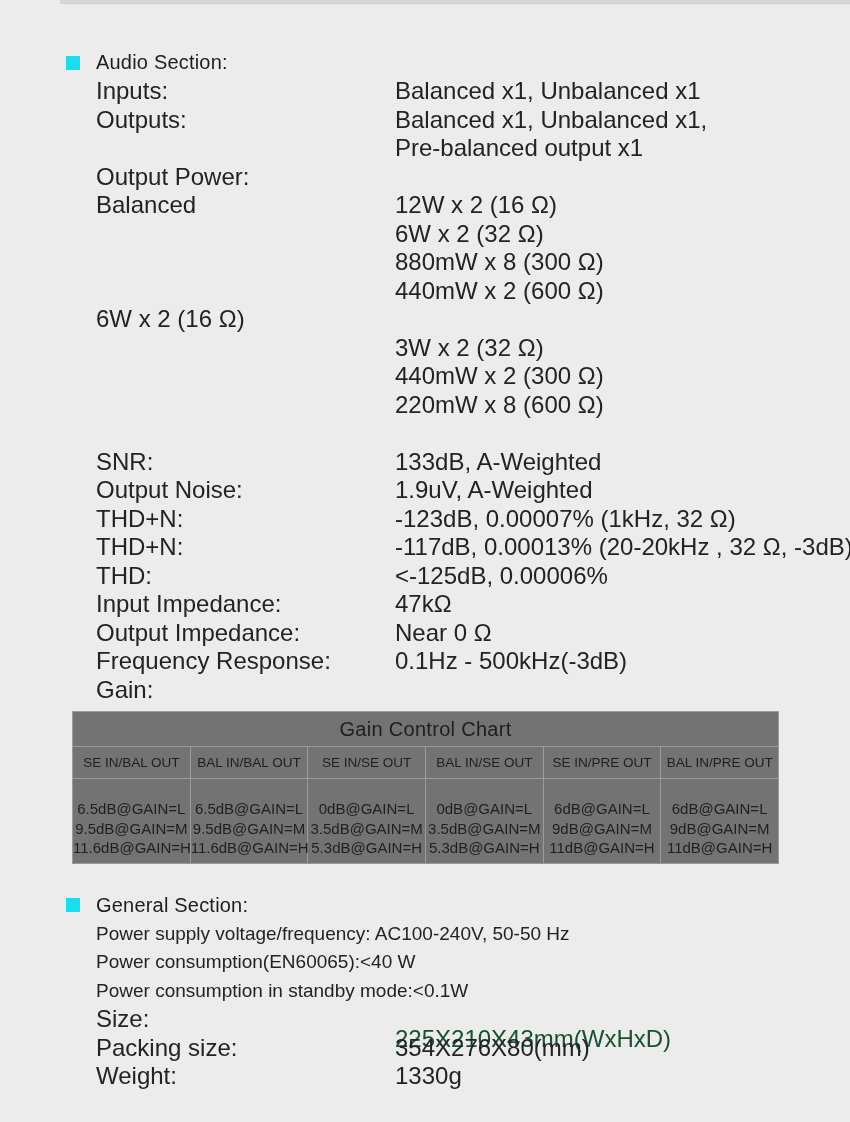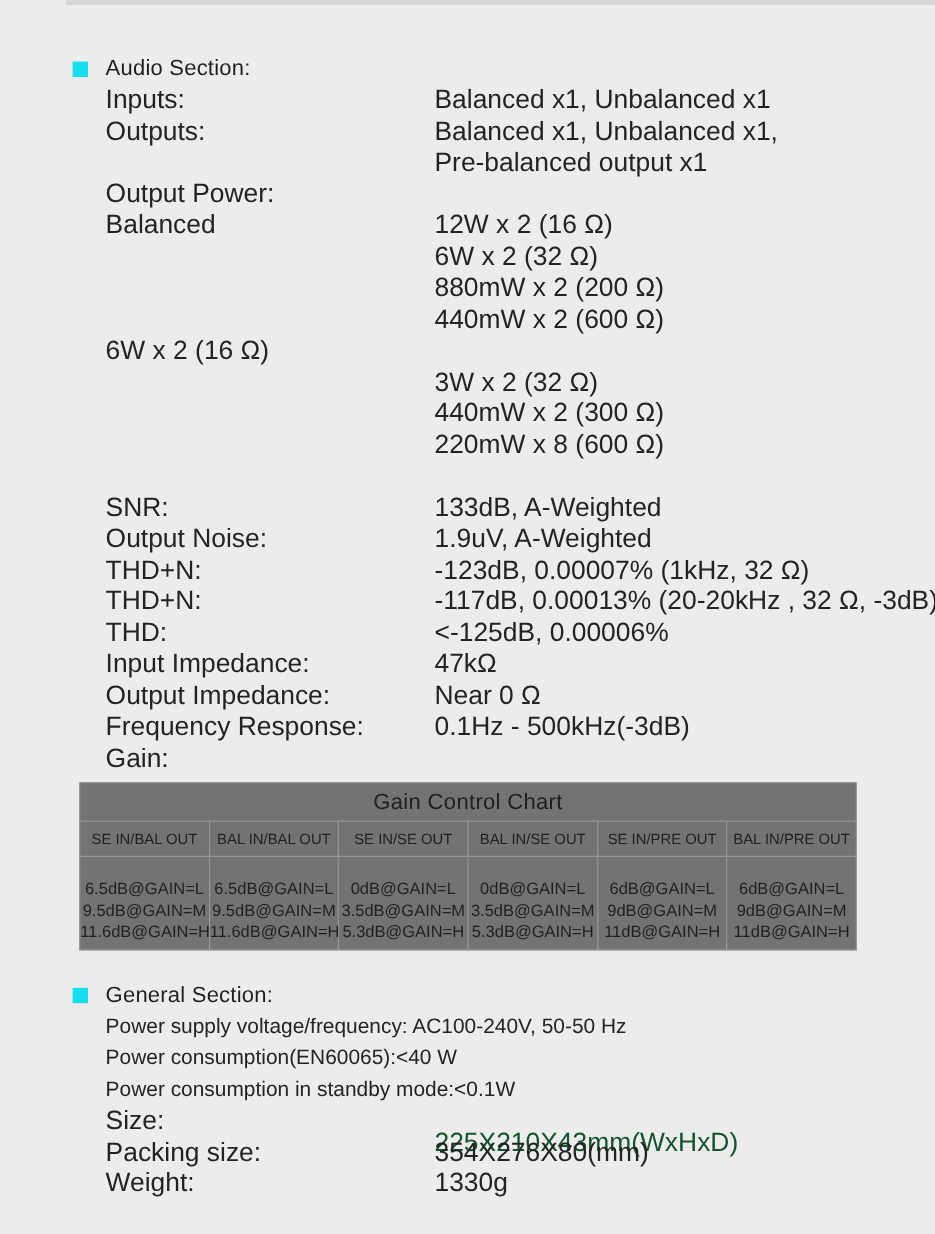--- a/index.html
+++ b/index.html
@@ -138,21 +138,21 @@
     <div class="kv-row">
       <span class="kv-label">Balanced</span>
       <span class="kv-value">12W x 2 (16 Ω)</span>
     </div>
     <div class="kv-row">
       <span class="kv-label"></span>
       <span class="kv-value">6W x 2 (32 Ω)</span>
     </div>
     <div class="kv-row">
       <span class="kv-label"></span>
-      <span class="kv-value">880mW x 2 (200 Ω)</span>
+      <span class="kv-value">880mW x 8 (300 Ω)</span>
     </div>
     <div class="kv-row">
       <span class="kv-label"></span>
       <span class="kv-value">440mW x 2 (600 Ω)</span>
     </div>
     <div class="kv-row">
       <span class="kv-value">6W x 2 (16 Ω)</span>
     </div>
     <div class="kv-row">
       <span class="kv-label"></span>

